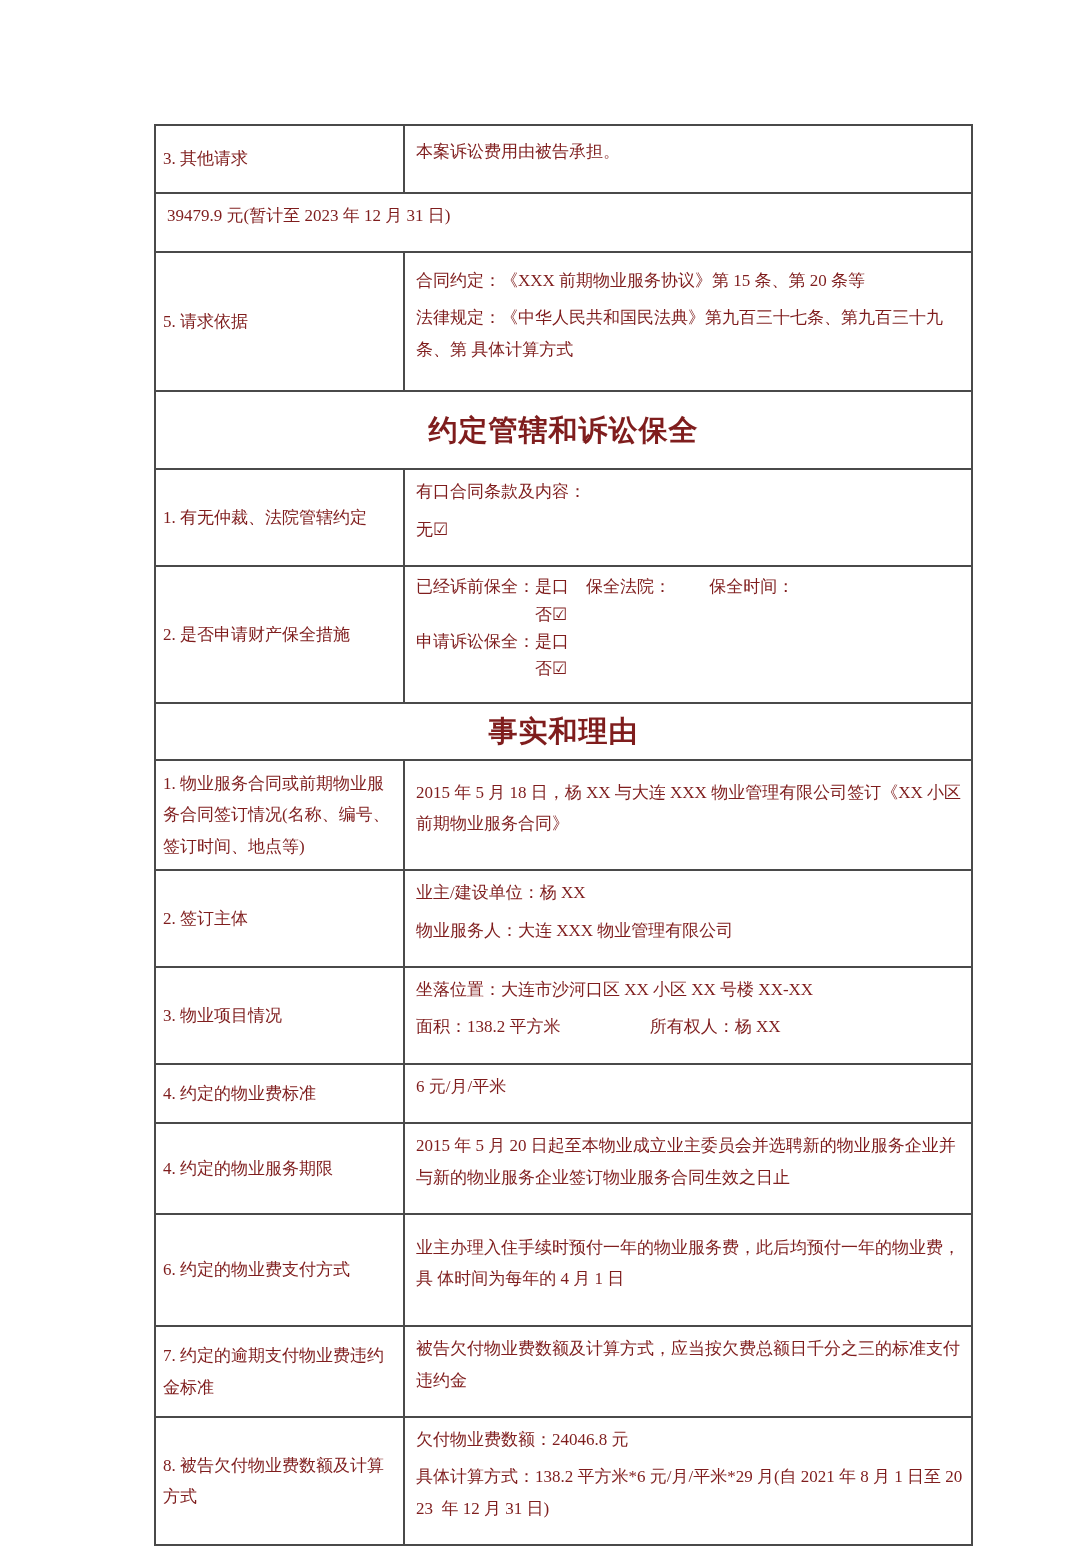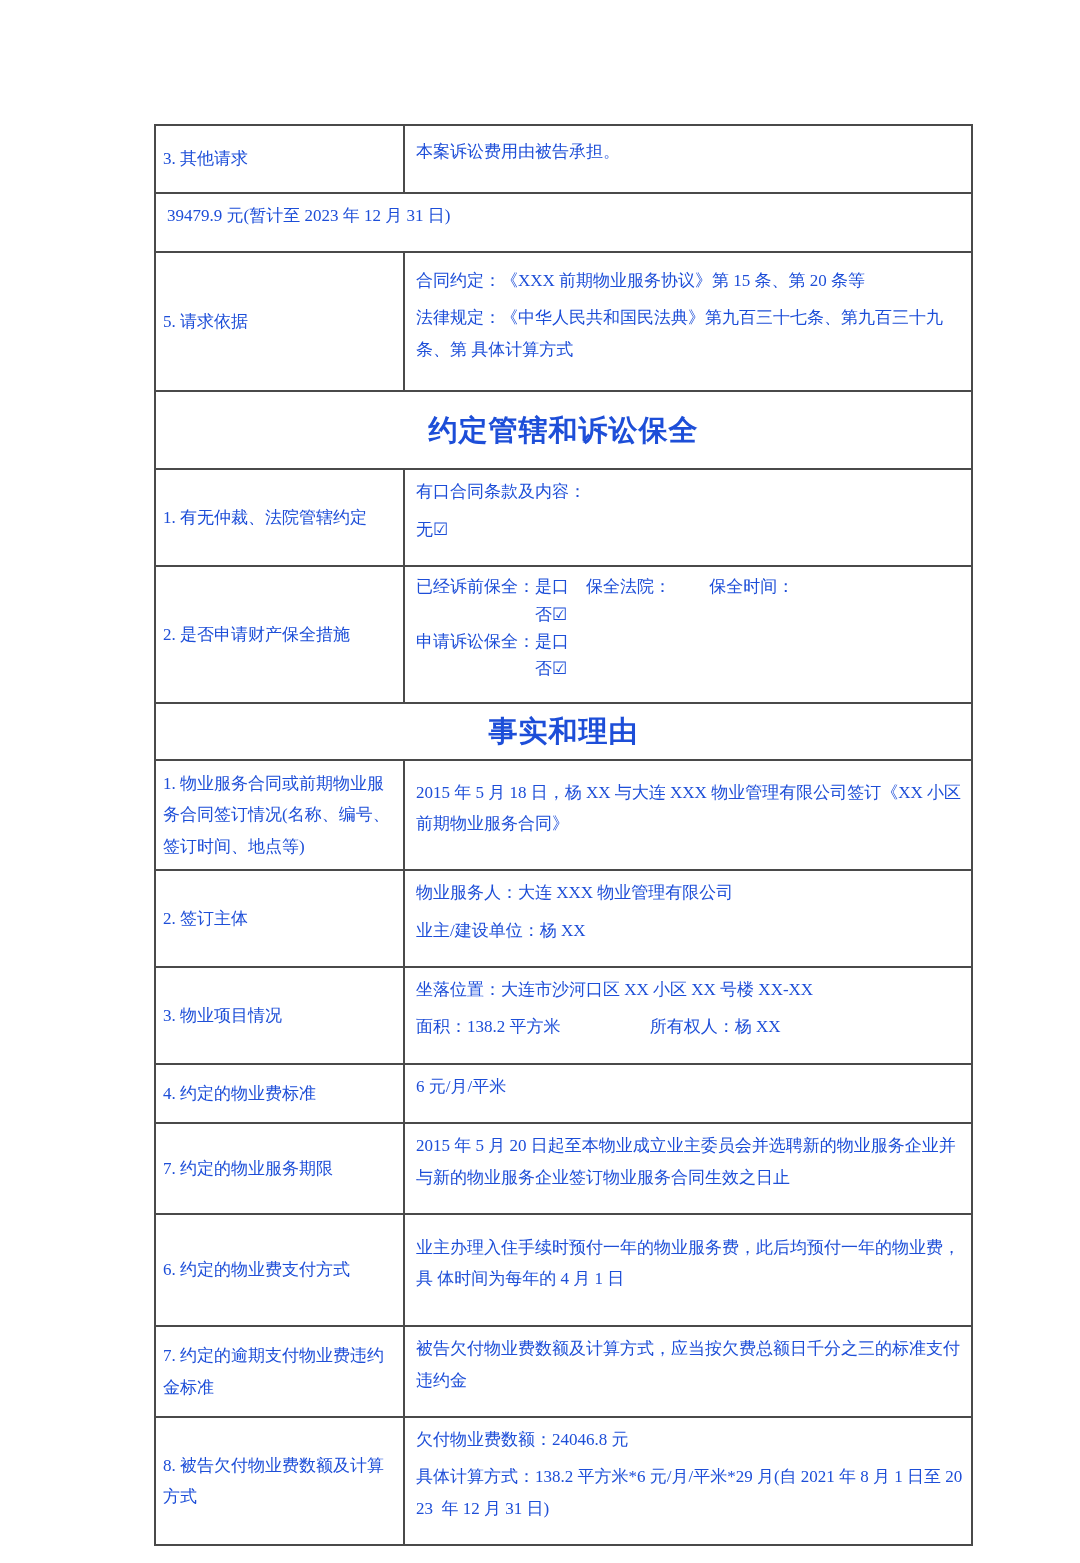--- a/index.html
+++ b/index.html
@@ -7,21 +7,21 @@
     margin: 0;
     padding: 0;
     background: #ffffff;
   }
   .page {
     position: relative;
     width: 1080px;
     height: 1563px;
     background: #ffffff;
     font-family: "Liberation Serif", "DejaVu Serif", serif;
-    color: #1d4ed8;
+    color: #7f1d1d;
     overflow: hidden;
   }
   .doc-table {
     position: absolute;
     left: 154px;
     top: 124px;
     width: 819px;
     box-sizing: border-box;
     border: 2px solid #4a4a4a;
     background: #ffffff;
@@ -146,22 +146,22 @@
         </div>
         <div class="cell value-cell">
           <div class="para">2015 年 5 月 18 日，杨 XX 与大连 XXX 物业管理有限公司签订《XX 小区前期物业服务合同》</div>
         </div>
       </div>
       <div class="row data-row row-signing-parties">
         <div class="cell label-cell">
           <div class="para">2. 签订主体</div>
         </div>
         <div class="cell value-cell">
+          <div class="para">业主/建设单位：杨 XX</div>
           <div class="para">物业服务人：大连 XXX 物业管理有限公司</div>
-          <div class="para">业主/建设单位：杨 XX</div>
         </div>
       </div>
       <div class="row data-row row-property-info">
         <div class="cell label-cell">
           <div class="para">3. 物业项目情况</div>
         </div>
         <div class="cell value-cell">
           <div class="para">坐落位置：大连市沙河口区 XX 小区 XX 号楼 XX-XX</div>
           <div class="para">面积：138.2 平方米　　　　　 所有权人：杨 XX</div>
         </div>
@@ -169,21 +169,21 @@
       <div class="row data-row row-fee-standard">
         <div class="cell label-cell">
           <div class="para">4. 约定的物业费标准</div>
         </div>
         <div class="cell value-cell">
           <div class="para">6 元/月/平米</div>
         </div>
       </div>
       <div class="row data-row row-service-term">
         <div class="cell label-cell">
-          <div class="para">7. 约定的物业服务期限</div>
+          <div class="para">4. 约定的物业服务期限</div>
         </div>
         <div class="cell value-cell">
           <div class="para">2015 年 5 月 20 日起至本物业成立业主委员会并选聘新的物业服务企业并与新的物业服务企业签订物业服务合同生效之日止</div>
         </div>
       </div>
       <div class="row data-row row-payment-method">
         <div class="cell label-cell">
           <div class="para">6. 约定的物业费支付方式</div>
         </div>
         <div class="cell value-cell">

